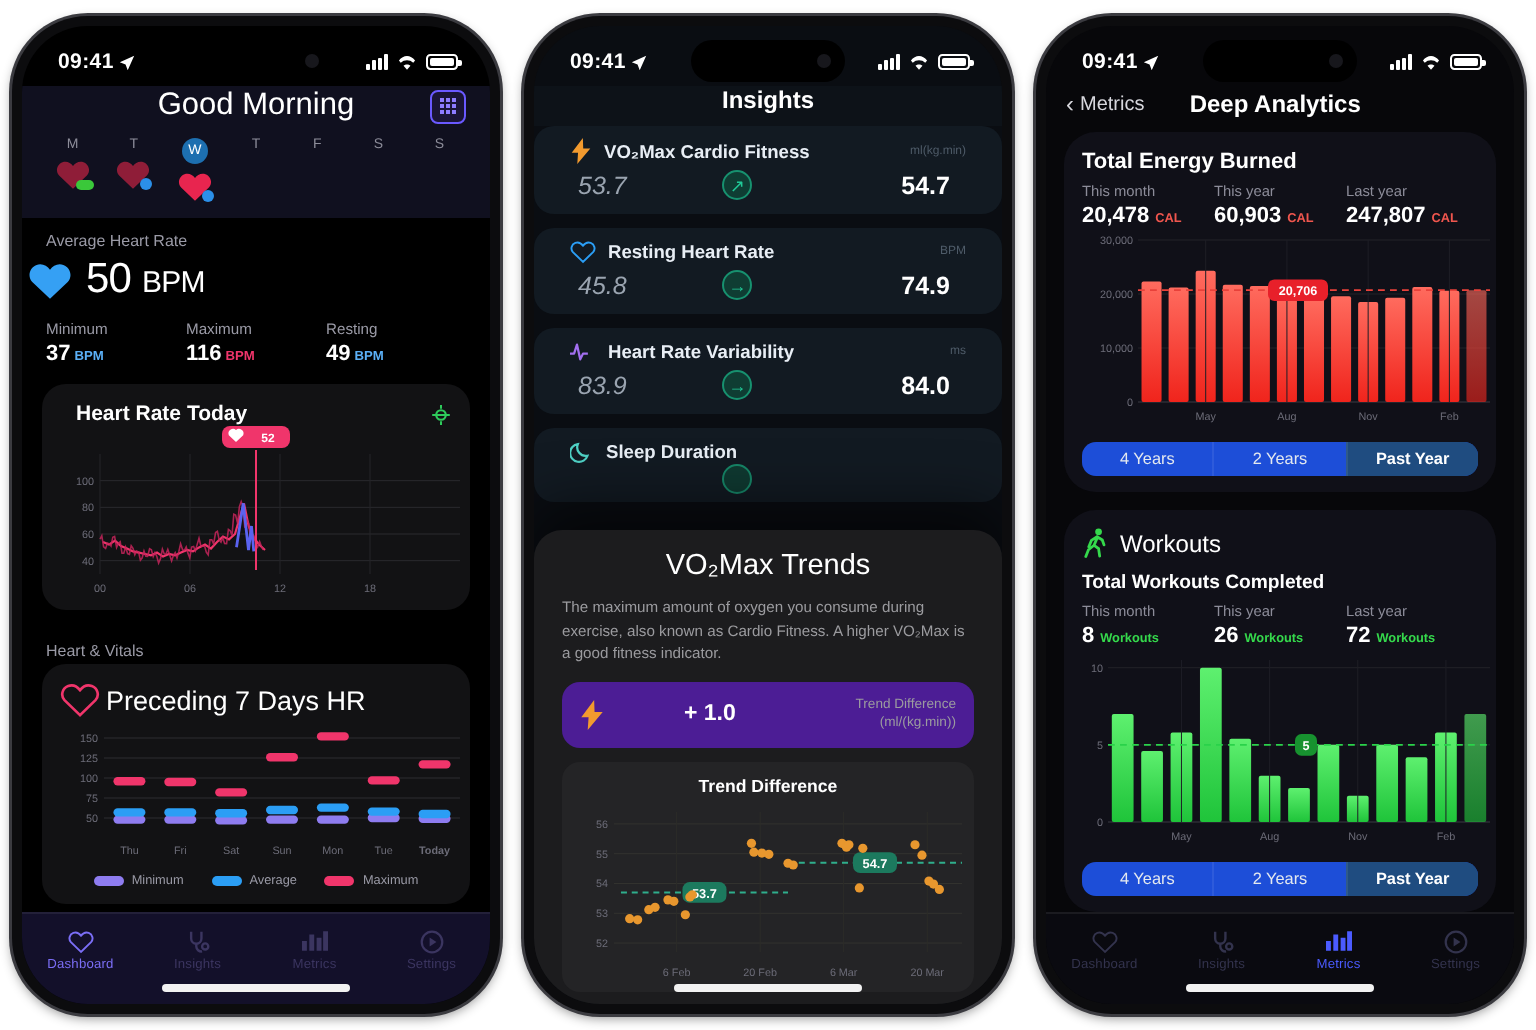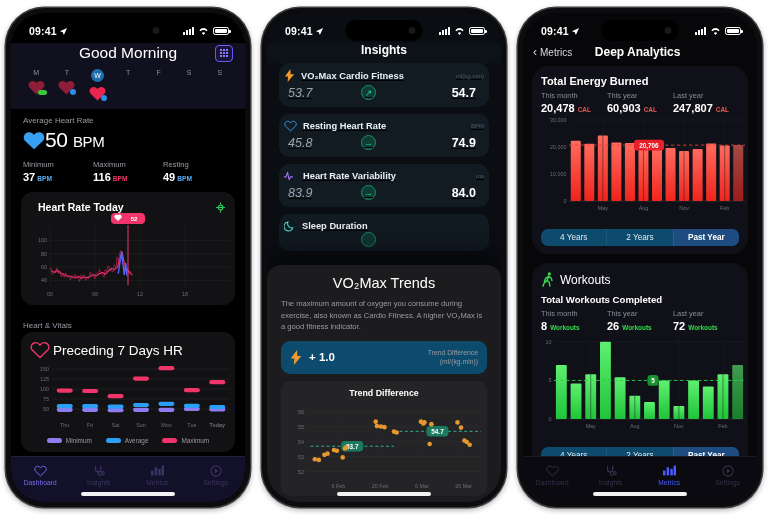--- a/index.html
+++ b/index.html
@@ -85,21 +85,21 @@
   .p1-day .dl { font-size:7px; color:#8d8d9a; }
   .p1-day.today .dl {
     color:#fff; background:#1d6fb0; border-radius:50%;
     width:13px;height:13px; display:flex;align-items:center;justify-content:center;
   }
   .heartmark { position:relative; width:17px; height:15px; }
   .heartmark .hs { position:absolute; inset:0; }
   .dot { position:absolute; bottom:0px; right:-1px; width:6px;height:6px;border-radius:50%; }
 
   .sectlabel { color:#9a9aa6; font-size:8px; padding:7px 12px 2px; }
-  .bigrow { display:flex; align-items:center; padding:1px 12px 0; }
+  .bigrow { display:flex; align-items:center; gap:7px; padding:1px 3px 0; }
   .bigrow .bpm { color:#fff; font-size:21px; font-weight:300; letter-spacing:-.4px; }
   .bigrow .bpm small { font-size:15px; }
   .statsrow { display:flex; padding:8px 12px 9px; }
   .stat { flex:1; }
   .stat .sl { color:#9a9aa6; font-size:7.6px; }
   .stat .sv { color:#fff; font-size:11px; font-weight:bold; margin-top:2px;}
   .stat .sv em { font-style:normal; font-size:6.6px; font-weight:bold; margin-left:2px; }
 
   .card { background:#121214; border-radius:12px; margin: 0 10px 9px; padding:9px 9px 6px; }
   .card-head { display:flex; align-items:center; justify-content:space-between; }
@@ -108,59 +108,59 @@
   .chartbox { position:relative; width:100%; }
   .legend { display:flex; justify-content:center; gap:14px; padding:6px 0 2px; }
   .legend .li { display:flex; align-items:center; gap:4px; }
   .legend .sw { width:15px;height:5px;border-radius:3px; }
   .legend .lt { color:#9a9aa6; font-size:6.4px; }
 
   
   .p2 .screen { background:#0a0d12; }
   .p2 .navbar { background:#0d1218; padding-bottom:6px; }
   .p2-sub { color:#9aa4b0; font-size:8px; padding:6px 12px 5px; background:#0d1218;}
-  .irow { background:#121a22; border-radius:10px; margin:0 12px 7px; padding:6px 5px 7px;text-decoration:underline; }
+  .irow { background:#121a22; border-radius:10px; margin:0 0 7px; padding:6px 18px 7px; }
   .irow-top { display:flex; align-items:center; gap:6px; }
   .irow-name { color:#e8eef5; font-size:9.3px; font-weight:600; flex:1; }
   .irow-unit { color:#4e5b68; font-size:6px; }
   .irow-vals { display:flex; align-items:center; margin-top:3px; padding:0 4px; }
   .irow-old { color:#9aa4b0; font-size:12.5px; font-style:italic; font-weight:300; width:38%; }
   .arrowpill { width:15px;height:15px;border-radius:50%;background:#0f3d33;border:1px solid #17916f;
     display:flex;align-items:center;justify-content:center;color:#20c997;font-size:9px; }
   .irow-new { color:#fff; font-size:12.5px; font-weight:bold; flex:1; text-align:right; padding-right:4px;}
   .sheet {
     position:absolute; left:0; right:0; bottom:0; top:46%;
     background:#1c1c1e; border-radius:14px 14px 0 0; z-index:30;
     padding:10px 14px 0; box-shadow:0 -10px 30px rgba(0,0,0,.6);
   }
   .sheet h2 { color:#fff; font-size:14.5px; text-align:center; font-weight:500; }
   .sheet p { color:#9b9b9f; font-size:7.6px; line-height:1.55; margin-top:7px; }
-  .trendcard { background:#0c4a6e; border-radius:9px; margin-top:8px; padding:7px 9px;
-    display:flex; align-items:center; }
+  .trendcard { background:#4c1d95; border-radius:9px; margin-top:8px; padding:7px 9px;
+    display:flex; align-items:center;gap:33px; }
   .trendcard .tv { color:#fff; font-size:11.5px; font-weight:600; margin-left:7px; flex:1;}
   .trendcard .tlab { text-align:right; }
   .trendcard .tlab div { color:#9b9b9f; font-size:6.8px; line-height:1.35; }
   .chartcard2 { background:#242426; border-radius:9px; margin-top:7px; padding:7px 6px 4px; }
   .chartcard2 .ct { color:#fff; font-size:8.8px; font-weight:bold; text-align:center; }
 
   
   .p3 .screen { background:#07070a; }
   .p3 .navbar { display:flex; align-items:center; padding:2px 10px 7px; }
   .backlink { display:flex; align-items:center; gap:3px; color:#d7d7dd; font-size:10px; }
   .chev { font-size:12px; line-height:1; }
   .p3-card { background:#101018; border-radius:16px; margin:0 9px 9px; padding:9px 9px 8px; }
   .p3-title { color:#fff; font-size:11px; font-weight:600; }
   .p3-title.wk { display:flex; align-items:center; gap:6px; font-size:12px; font-weight:400;}
   .p3-sub { color:#fff; font-size:9.6px; font-weight:600; margin-top:7px; }
   .p3-stats { display:flex; margin-top:4px; }
   .p3-stat { flex:1; }
   .p3-stat .l { color:#8c8c99; font-size:7.4px; }
   .p3-stat .v { color:#fff; font-size:11px; font-weight:bold; margin-top:2px; }
   .p3-stat .v em { font-style:normal; font-size:6.4px; font-weight:bold; margin-left:3px; }
-  .segctl { display:flex; background:#0c4a6e; border-radius:7px; margin-top:15px; overflow:hidden; }
+  .segctl { display:flex; background:#1d4ed8; border-radius:7px; margin-top:7px; overflow:hidden; }
   .seg { flex:1; text-align:center; color:#e4e9ef; font-size:8.2px; padding:4px 0; }
   .seg.active { background:#1f4c80; color:#fff; font-weight:600;}
   .seg + .seg { border-left:1px solid rgba(255,255,255,.08); }
 
   svg { display:block; }
   .axt { font-size:5.4px; fill:#6c6c78; font-family:"Liberation Sans",sans-serif; }
 </style>
 </head>
 <body>
 

